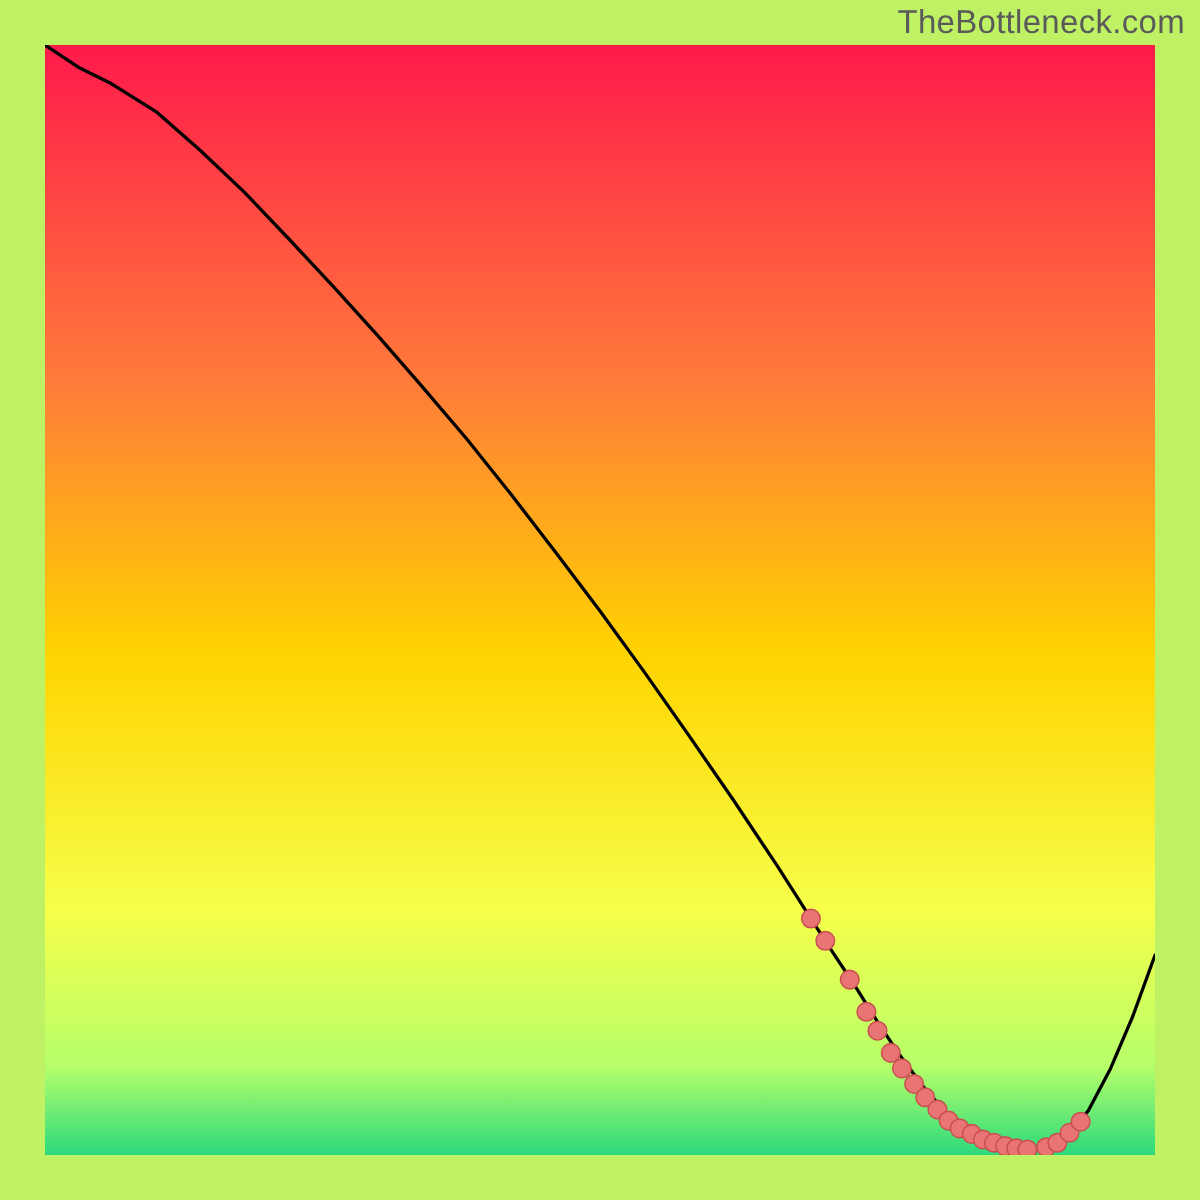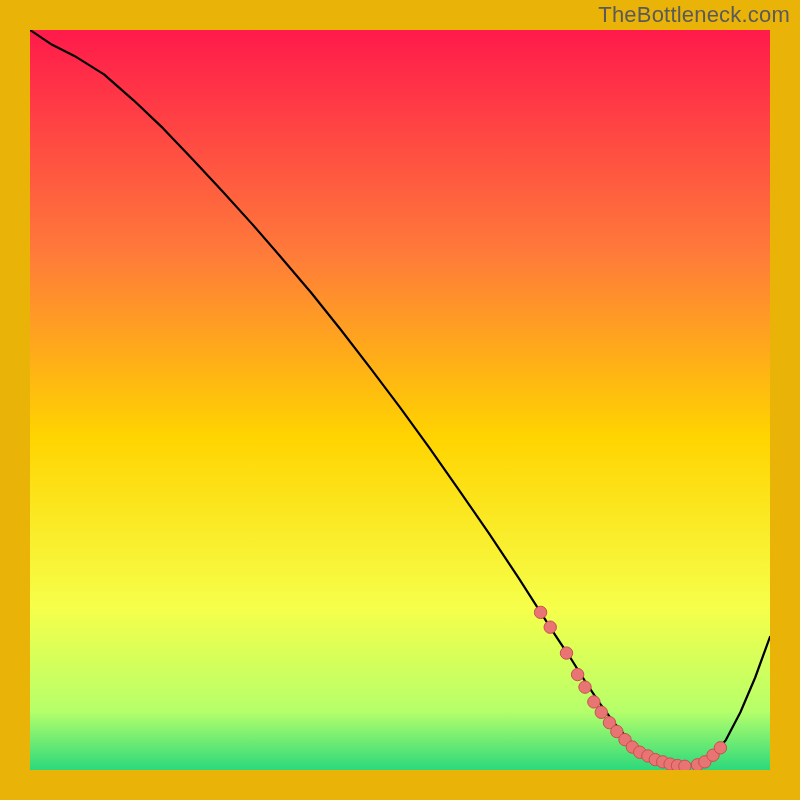--- a/index.html
+++ b/index.html
@@ -8,21 +8,21 @@
     width: 800px;
     height: 800px;
     background: #000;
     font-family: Arial, Helvetica, sans-serif;
     overflow: hidden;
   }
   .frame {
     position: relative;
     width: 800px;
     height: 800px;
-    background: #eab308;
+    background: #bef264;
   }
   .watermark {
     position: absolute;
     top: 2px;
     right: 10px;
     color: #5a5a5a;
     font-size: 22px;
     font-weight: 400;
     letter-spacing: 0.2px;
     z-index: 5;

